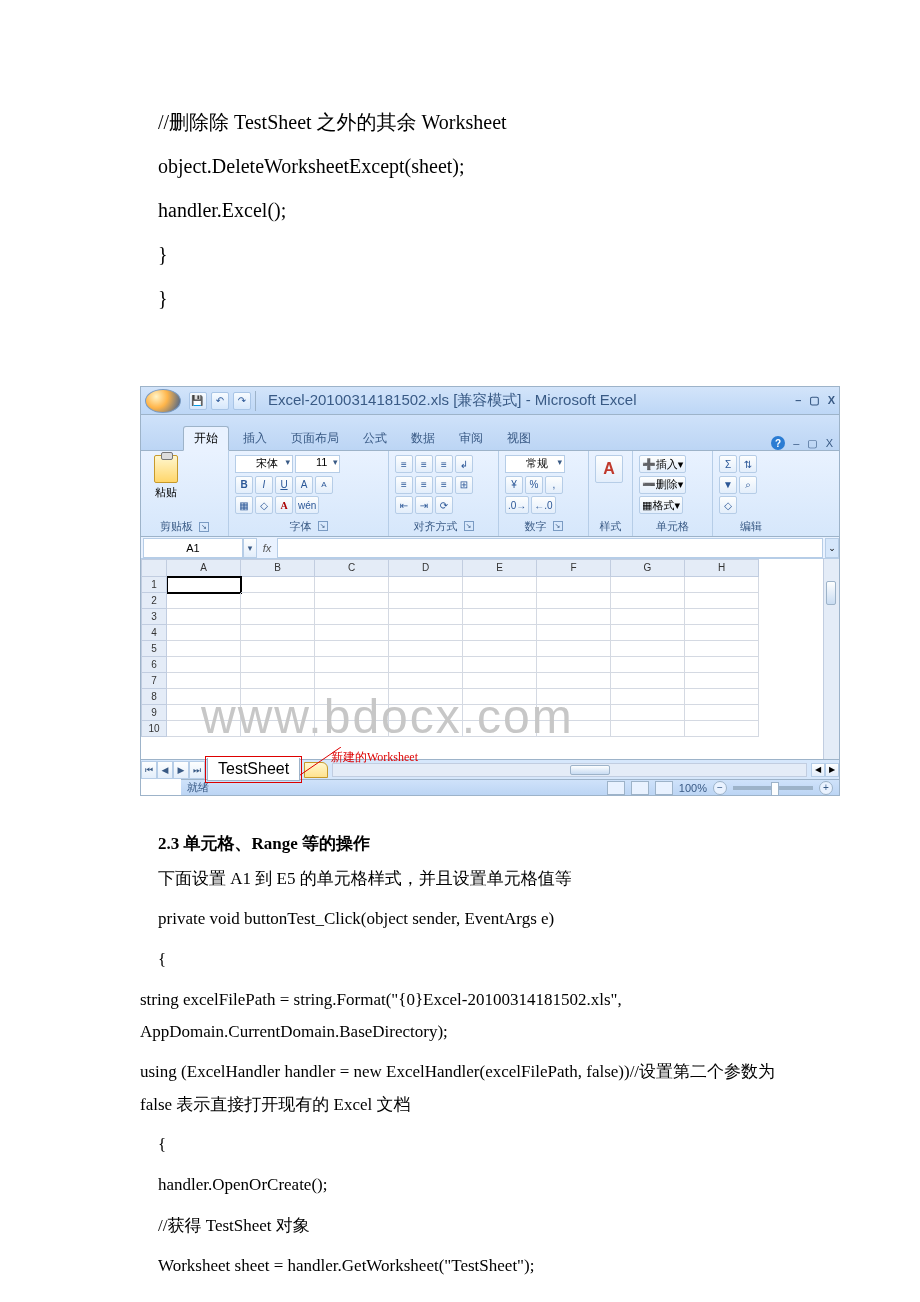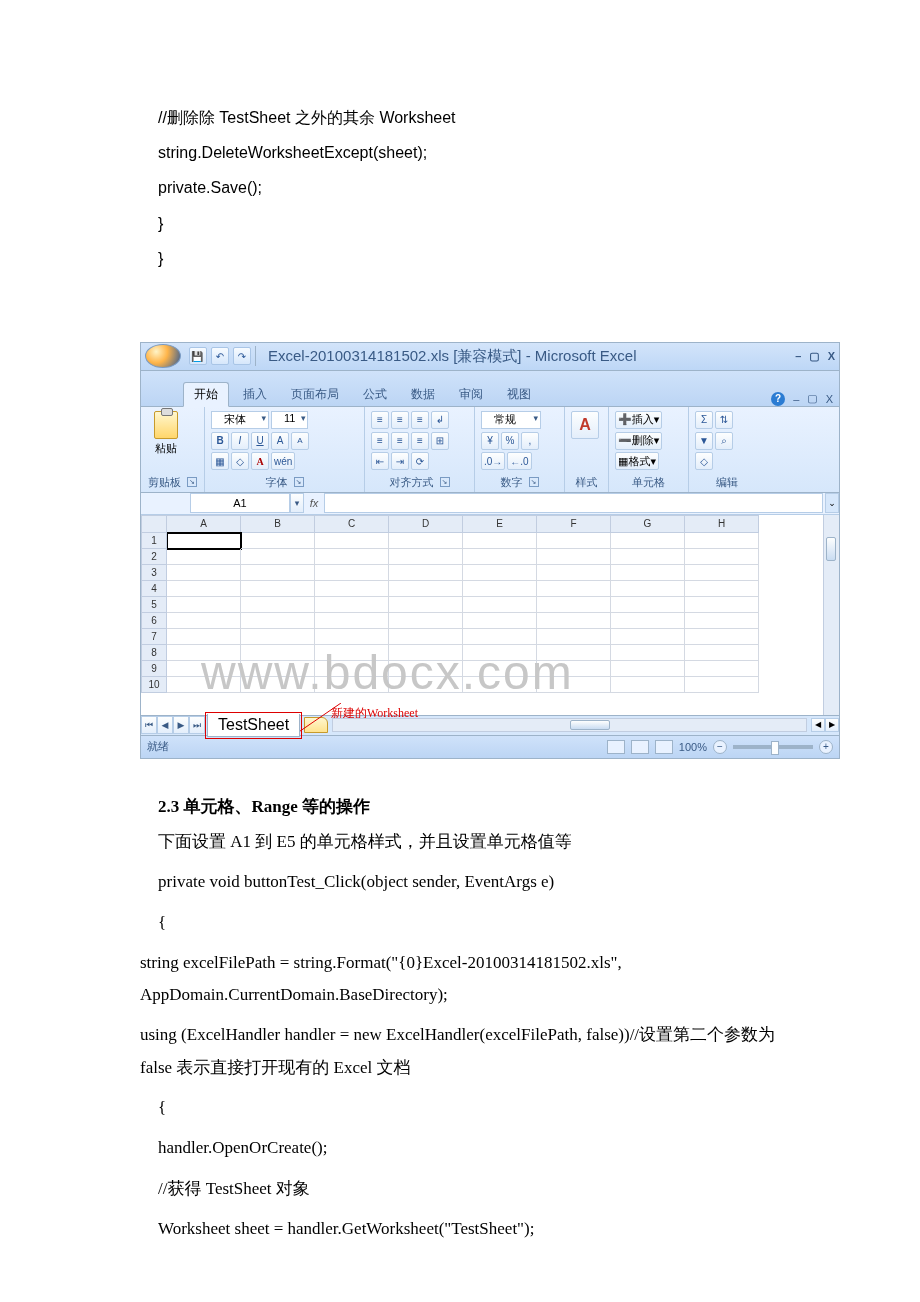--- a/index.html
+++ b/index.html
@@ -9,22 +9,22 @@
     background: #fff;
     font-family: "SimSun", "Times New Roman", serif;
     font-size: 16px;
     color: #000;
     width: 920px;
   }
   .page {
     padding: 100px 140px 60px 140px;
   }
   .code-line {
-    font-family: Liberation Sans, sans-serif;
-    font-size: 16px;
+    font-family: Liberation Serif, serif;
+    font-size: 20px;
     line-height: 2.2;
     margin: 0 0 0 18px;
   }
   .prose {
     font-family: "SimSun", serif;
     font-size: 17px;
     line-height: 2.2;
     margin: 0 0 0 18px;
   }
   .heading {
@@ -162,32 +162,31 @@
     border:1px solid #c79a2b;
     border-radius:2px;
     position:relative;
   }
   .clip-icon::before {
     content:""; position:absolute; top:-4px; left:6px; width:10px; height:6px;
     border:1px solid #777; border-radius:2px; background:#ddd;
   }
   .font-combo {
     height:18px; border:1px solid #b6cde7; background:#fff;
-    font-size:11px; padding:0 12px 0 12px; min-width:58px; position:relative;
+    font-size:11px; padding:0 12px 0 20px; min-width:58px; position:relative;
   }
   .font-combo::after { content:"▾"; position:absolute; right:2px; top:1px; font-size:9px; color:#395a85;}
   .sample-A { font-family:"SimSun"; font-weight:bold; color:#a00; }
 
   .namebox-row {
     height:22px;
     display:flex;
     align-items:center;
     border-bottom:1px solid #b6cde7;
     background:#e9f2ff;
-    padding-left:47px;
   }
   .namebox {
     width:100px; height:20px; border:1px solid #b6cde7; background:#fff; margin-left:2px;
     font-size:11px; text-align:center; line-height:18px;
   }
   .nb-drop { width:14px; height:20px; border:1px solid #b6cde7; background:linear-gradient(#fdfefe,#e3eefb); font-size:9px; text-align:center; line-height:18px; color:#395a85;}
   .fx { width:20px; font-style:italic; text-align:center; color:#555; font-size:11px;}
   .formula-bar { flex:1; height:20px; border:1px solid #b6cde7; background:#fff; margin-right:2px;}
   .fb-expand { width:14px; height:20px; background:#d6e7fb; border:1px solid #b6cde7; text-align:center; font-size:9px; line-height:18px;}
 
@@ -231,37 +230,38 @@
     font-size:16px; color:#000; margin-left:2px;
     position:relative;
   }
   .sheet-tab.highlight { outline:1px solid #d00; outline-offset:1px; }
   .newsheet { width:24px; height:16px; background:linear-gradient(#fff7cf,#ffe38f); border:1px solid #c79a2b; margin-left:4px; border-radius:0 6px 0 0;}
   .hscroll-track { flex:1; height:14px; margin:0 4px; background:#e4ecf7; border:1px solid #c1cde0; position:relative;}
   .hthumb { position:absolute; left:50%; top:1px; width:40px; height:10px; background:linear-gradient(#fdfefe,#c9dcf2); border:1px solid #9db3c9; border-radius:2px;}
   .hsbtn { width:14px; height:14px; background:linear-gradient(#fdfefe,#e3eefb); border:1px solid #b6cde7; font-size:8px; text-align:center; line-height:12px;}
 
   .statusbar {
-    height:23px; background:linear-gradient(#cfe2fa,#bcd5f4);
+    height:16px; background:linear-gradient(#cfe2fa,#bcd5f4);
     display:flex; align-items:center; padding:0 6px; font-size:11px; color:#395a85;
     border-top:1px solid #9db3c9;
+    margin-left:40px;
   }
   .status-right { margin-left:auto; display:flex; align-items:center; gap:6px;}
   .viewbtn { width:18px; height:14px; border:1px solid #9db3c9; background:#e9f2ff;}
   .zoom-slider { width:80px; height:4px; background:#9db3c9; position:relative;}
   .zoom-slider::after { content:""; position:absolute; left:38px; top:-4px; width:6px; height:12px; background:#fdfefe; border:1px solid #9db3c9;}
   .zbtn { width:14px; height:14px; border:1px solid #9db3c9; border-radius:50%; text-align:center; line-height:12px; font-size:10px; background:#e9f2ff;}
 </style>
 </head>
 <body>
 
 <div class="page">
   <div class="code-line">//删除除 TestSheet 之外的其余 Worksheet</div>
-  <div class="code-line">string.DeleteWorksheetExcept(sheet);</div>
-  <div class="code-line">private.Save();</div>
+  <div class="code-line">object.DeleteWorksheetExcept(sheet);</div>
+  <div class="code-line">handler.Excel();</div>
   <div class="code-line">}</div>
   <div class="code-line">}</div>
 </div>
 
 <div class="excel-wrap">
   <div class="titlebar">
     <div class="office-btn"></div>
     <div class="qat">
       <div class="qat-btn">💾</div>
       <div class="qat-btn">↶</div>
@@ -286,21 +286,21 @@
     <div class="tab">视图</div>
     <div class="tabbar-right">
       <div class="help-circle">?</div>
       <span>–</span>
       <span>▢</span>
       <span>X</span>
     </div>
   </div>
 
   <div class="ribbon">
-    <div class="rgroup" style="width:64px">
+    <div class="rgroup" style="width:88px">
       <div class="big-paste">
         <div class="clip-icon"></div>
         <div style="font-size:11px">粘贴</div>
       </div>
       <div class="rgroup-label">
           <span>剪贴板</span>
           <span class="dlaunch">↘</span>
         </div>
     </div>
 

